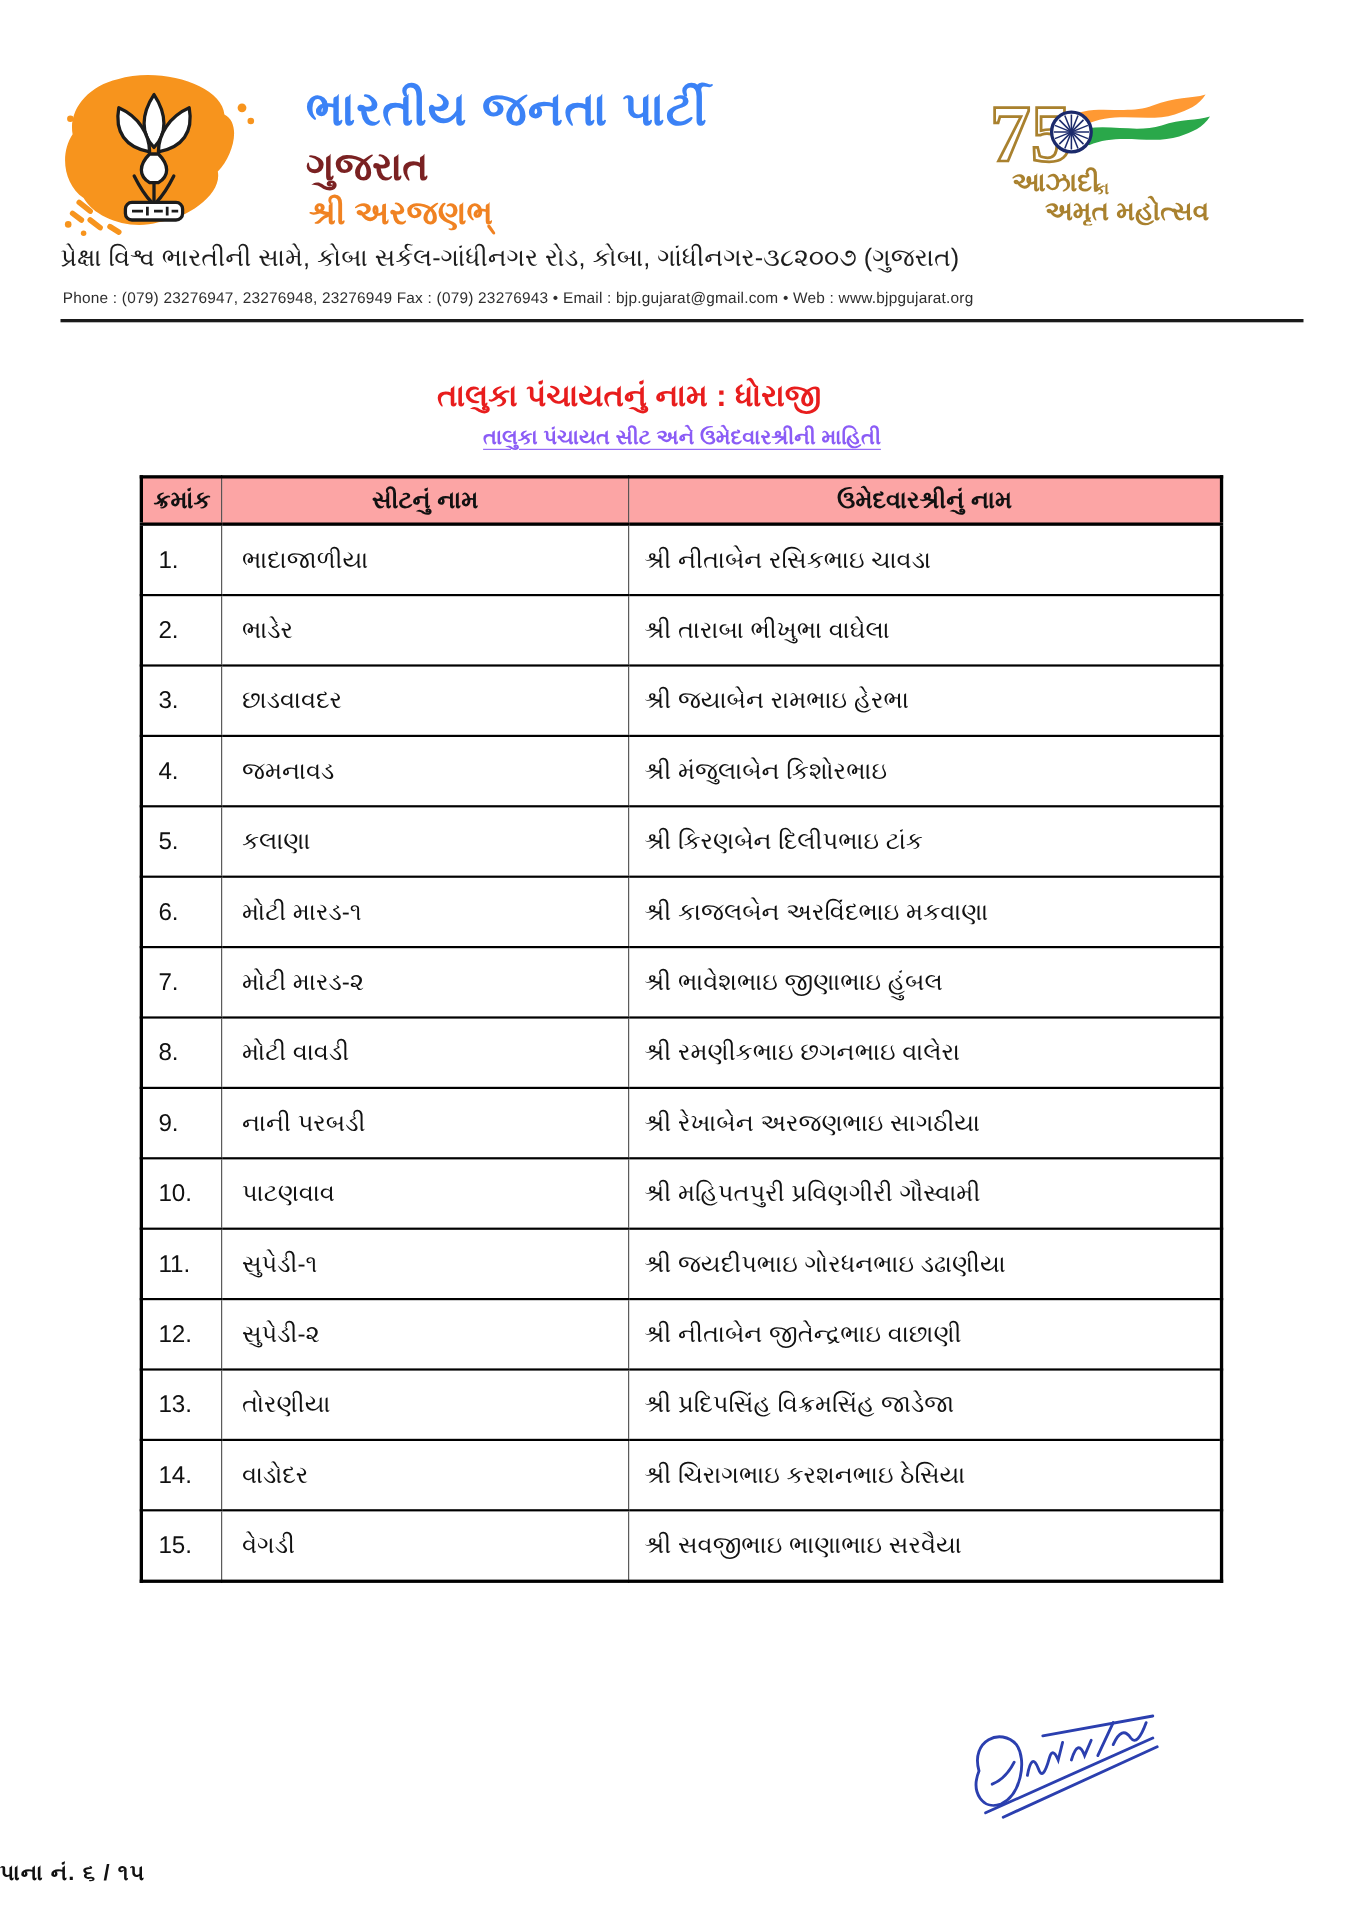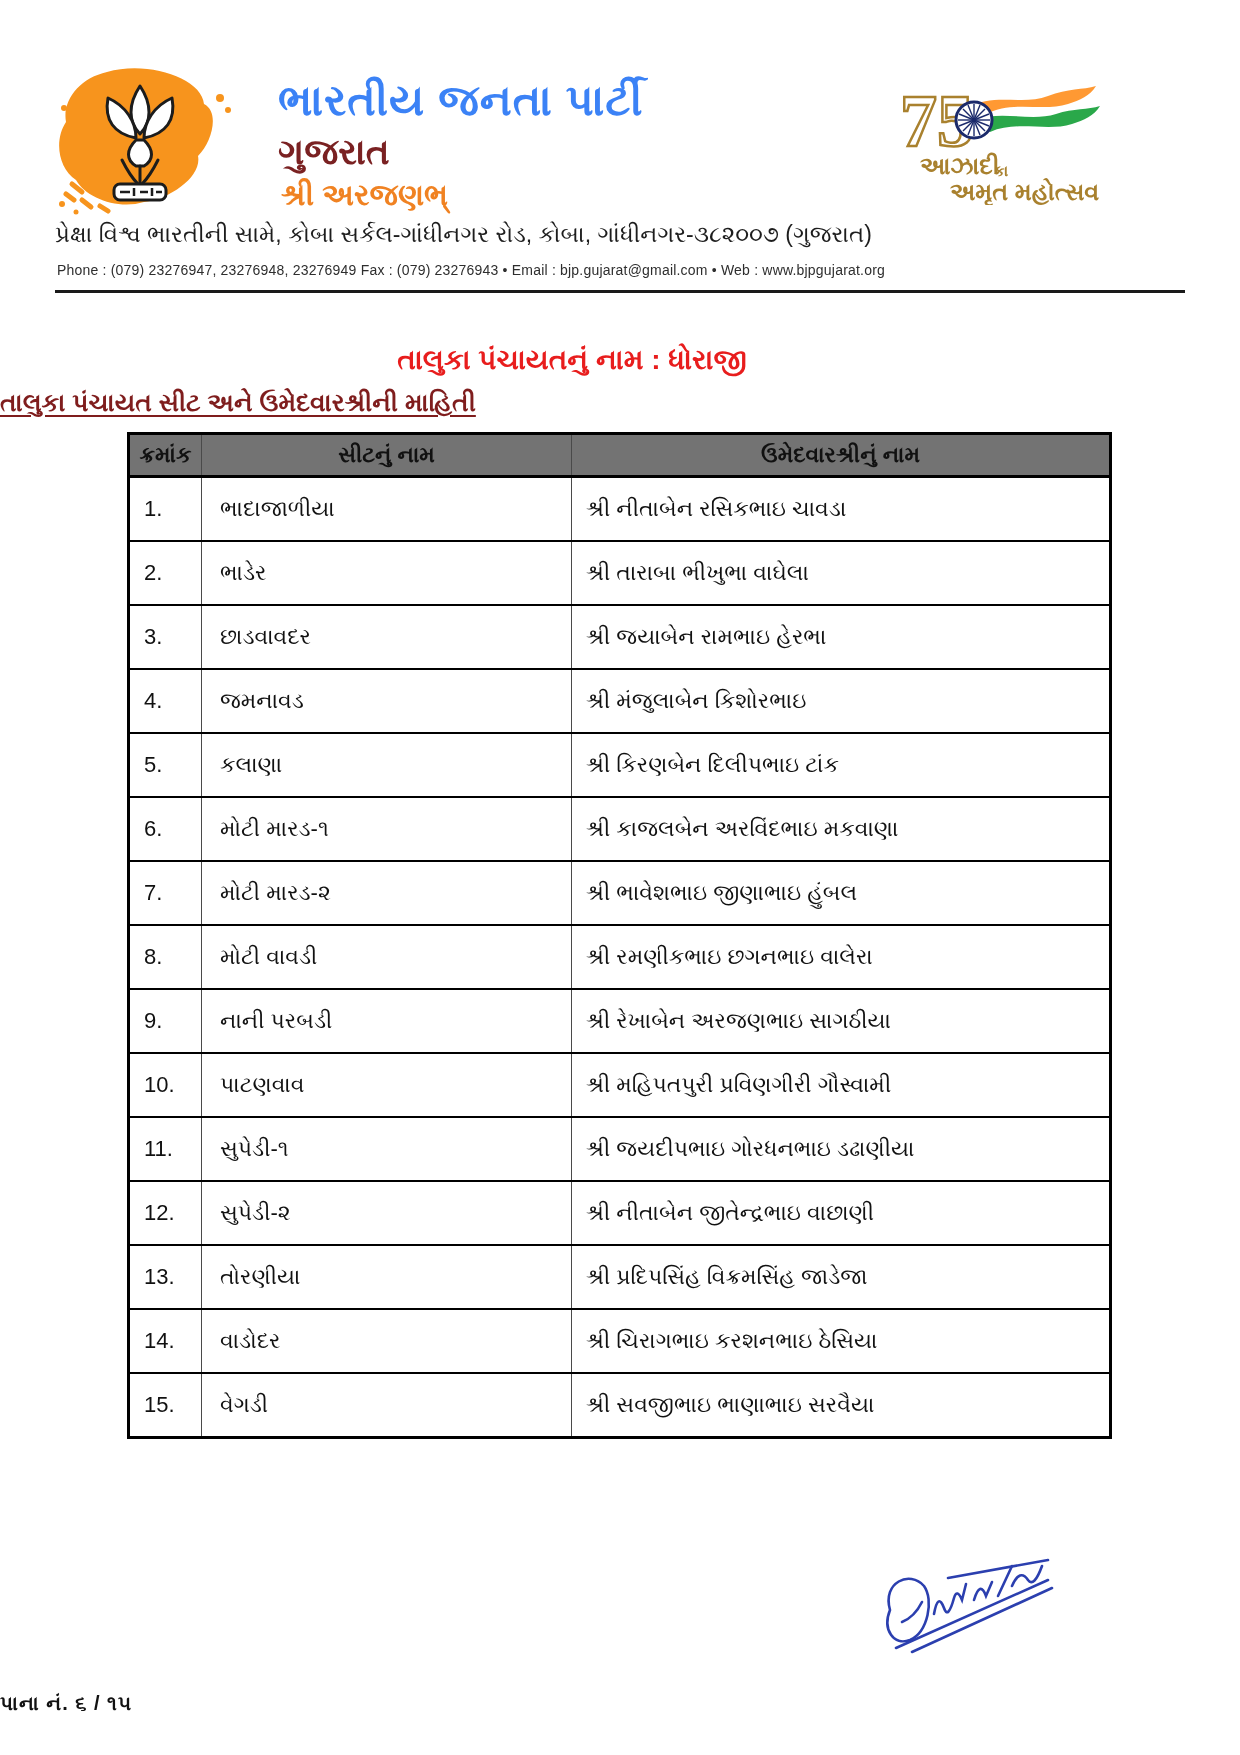--- a/index.html
+++ b/index.html
@@ -30,33 +30,33 @@
   .head-rule{
     left:55px;top:290px;width:1130px;height:3px;background:#1a1a1a;
   }
 
   
   .main-title{
     left:0;top:344px;width:1144px;text-align:center;
     font-size:28px;font-weight:700;color:#e81d1d;
   }
   .sub-title{
-    left:0;top:388px;width:1240px;text-align:left;
-    font-size:25px;font-weight:700;color:#7f1d1d;
+    left:0;top:388px;width:1240px;text-align:center;
+    font-size:19px;font-weight:700;color:#8b5cf6;
   }
   .sub-title span{text-decoration:underline;text-underline-offset:4px;}
 
   
   .tbl-wrap{left:127px;top:432px;width:982px;}
   table.cand{
     border-collapse:collapse;table-layout:fixed;width:982px;
     border:3px solid #000;
   }
   table.cand th{
-    background:#737373;height:38px;font-size:22px;font-weight:700;color:#111;
+    background:#fca5a5;height:38px;font-size:22px;font-weight:700;color:#111;
     border-left:1.5px solid #4a4a4a;border-right:1.5px solid #4a4a4a;
     border-bottom:3px solid #000;text-align:center;vertical-align:middle;
   }
   table.cand td{
     height:60px;font-size:22px;color:#111;vertical-align:middle;
     border-left:1.5px solid #4a4a4a;border-right:1.5px solid #4a4a4a;
     border-top:2.5px solid #000;border-bottom:2.5px solid #000;
     background:#fff;overflow:hidden;white-space:nowrap;
   }
   td.c-sr{padding-left:14px;font-size:20px;}

